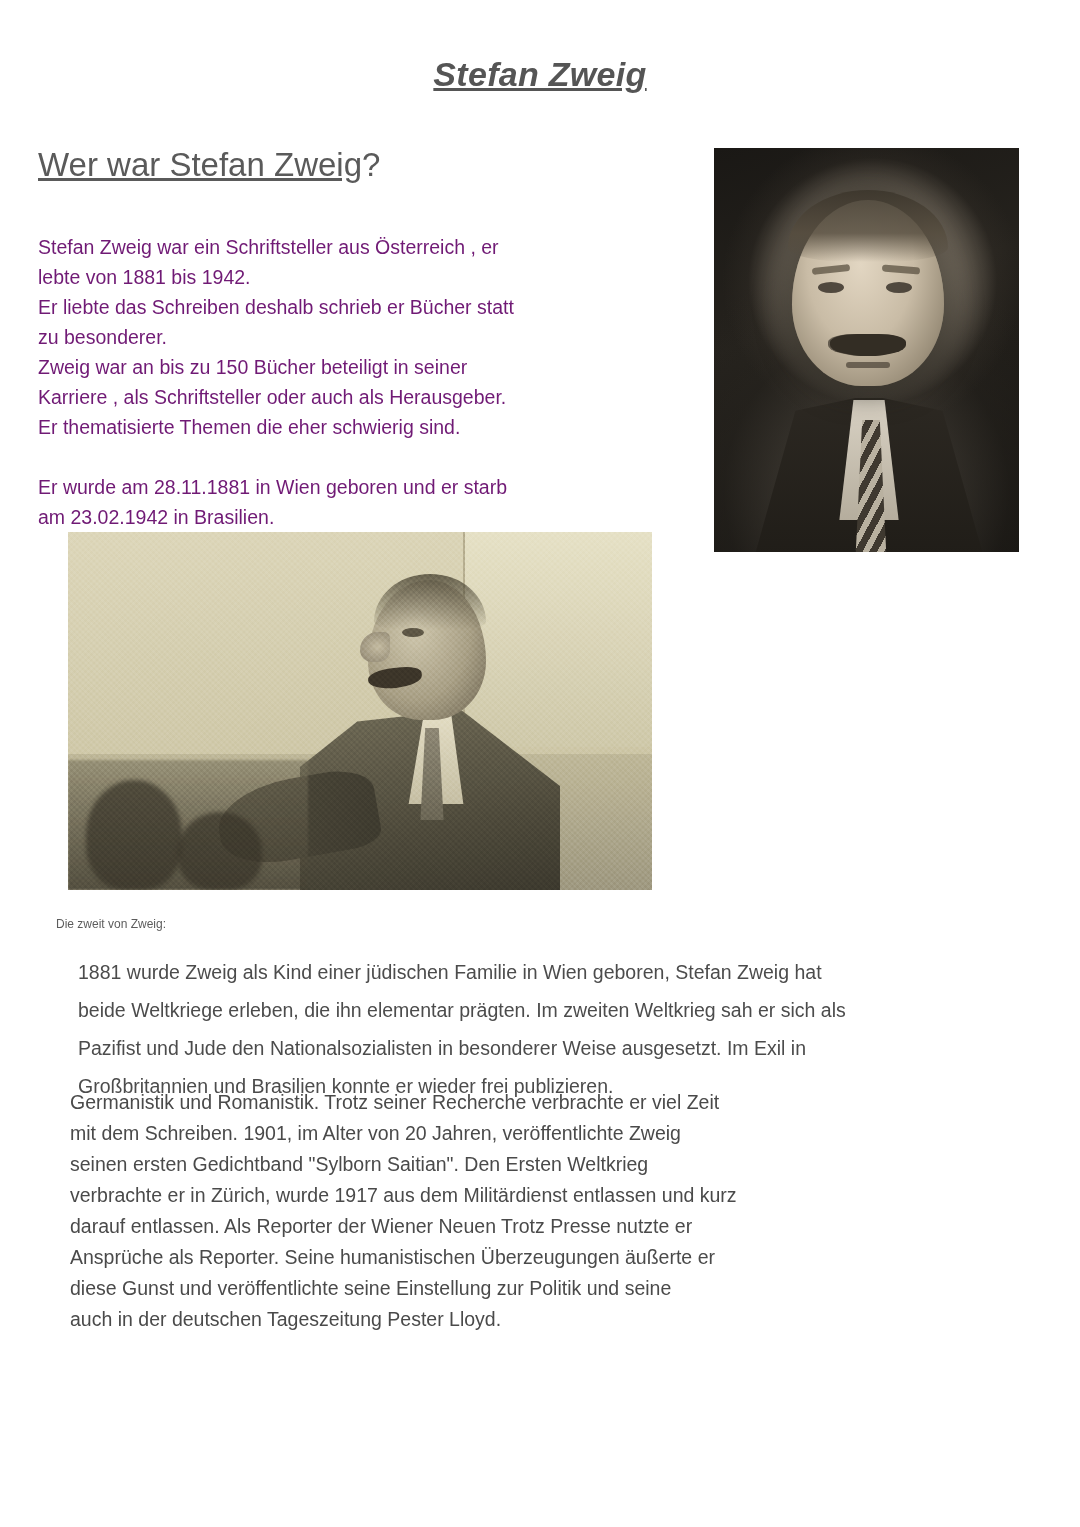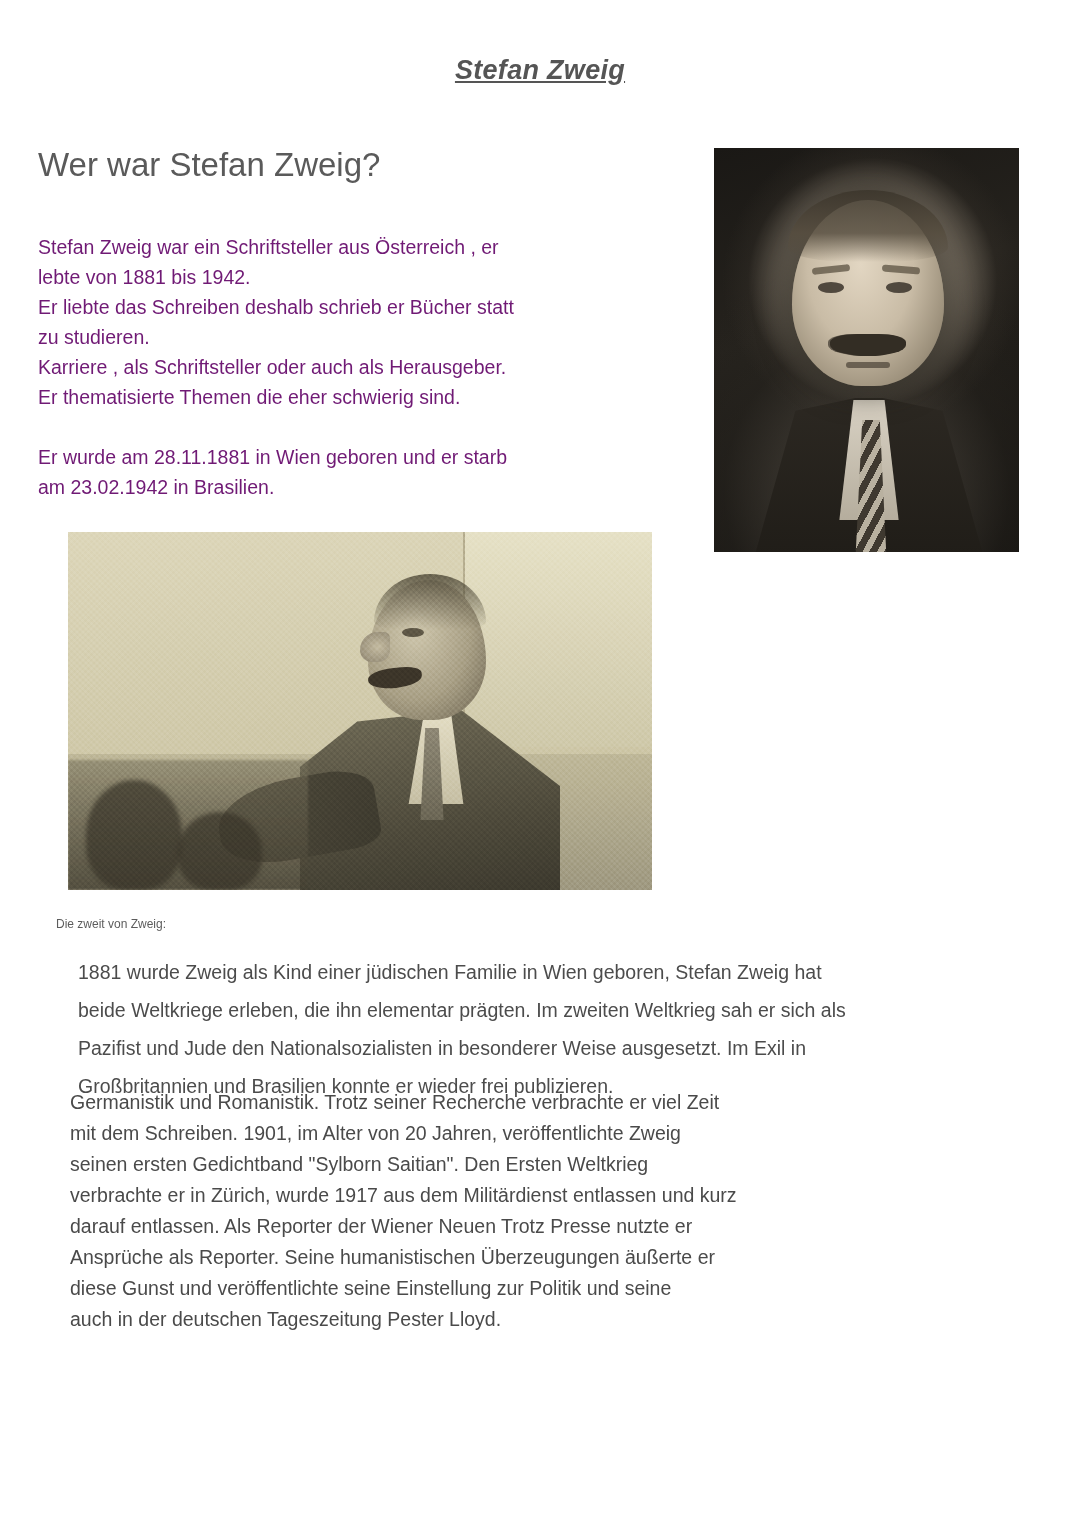--- a/index.html
+++ b/index.html
@@ -18,40 +18,41 @@
   .page {
     position: relative;
     width: 1080px;
     height: 1527px;
     box-sizing: border-box;
     padding: 0;
   }
 
   .doc-title {
     text-align: center;
-    font-size: 27px;
+    font-size: 34px;
     font-weight: bold;
     font-style: italic;
     text-decoration: underline;
     color: #555555;
     margin: 0;
     padding-top: 55px;
     letter-spacing: 0.3px;
   }
 
   .heading {
     position: absolute;
     left: 38px;
     top: 146px;
     font-size: 33px;
     font-weight: normal;
     color: #5a5a5a;
     margin: 0;
   }
   .heading .underlined {
+    text-decoration: underline;
   }
   .heading .qmark {
     text-decoration: none;
   }
 
   .intro {
     position: absolute;
     left: 38px;
     top: 232px;
     width: 625px;
@@ -349,21 +350,22 @@
   <h1 class="doc-title">Stefan Zweig</h1>
 
   <h2 class="heading">
     <span class="underlined">Wer war Stefan Zweig</span><span class="qmark">?</span>
   </h2>
 
   <div class="intro">
     <p>Stefan Zweig war ein Schriftsteller aus Österreich , er</p>
     <p>lebte von 1881 bis 1942.</p>
     <p>Er liebte das Schreiben deshalb schrieb er Bücher statt</p>
-    <p>zu studieren.</p>
+    <p>zu besonderer.</p>
+    <p>Zweig war an bis zu 150 Bücher beteiligt in seiner</p>
     <p>Karriere , als Schriftsteller oder auch als Herausgeber.</p>
     <p>Er thematisierte Themen die eher schwierig sind.</p>
     <div class="gap"></div>
     <p>Er wurde am 28.11.1881 in Wien geboren und er starb</p>
     <p>am 23.02.1942 in Brasilien.</p>
   </div>
 
   <div class="portrait">
     <div class="bg"></div>
     <div class="collar"></div>

